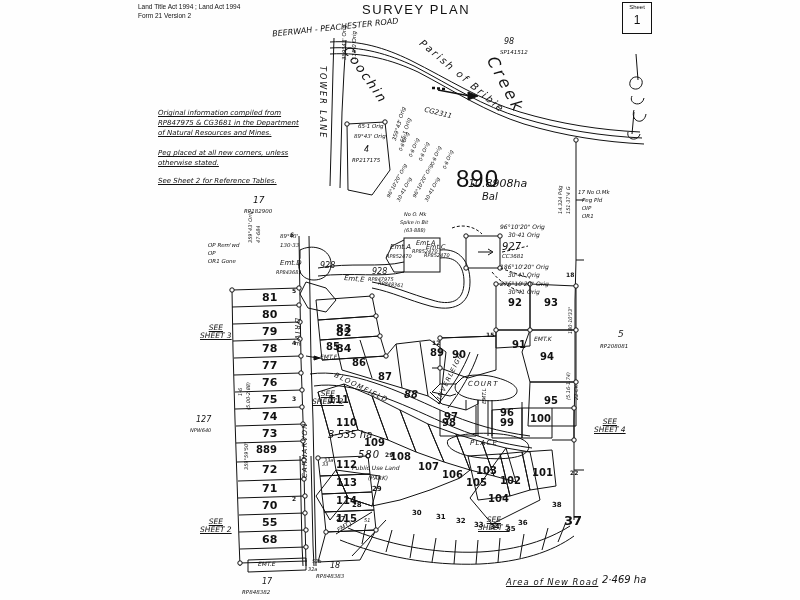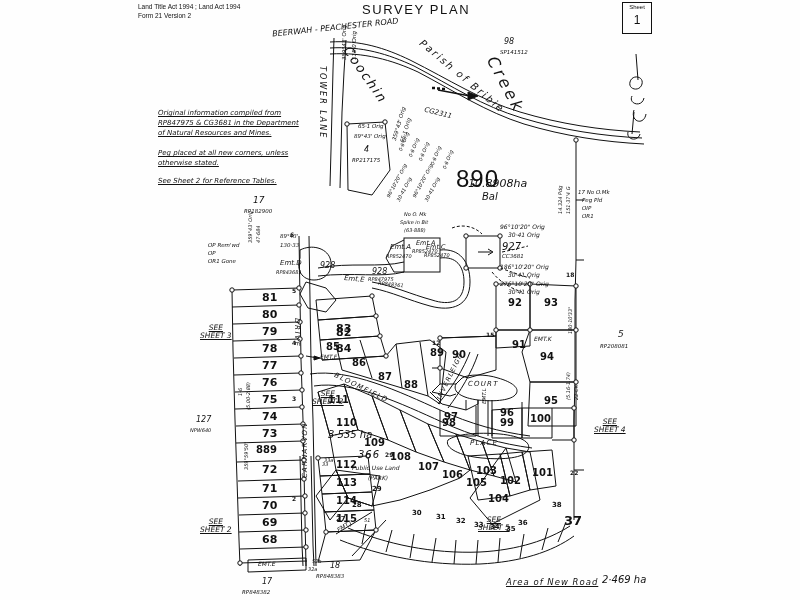--- a/index.html
+++ b/index.html
@@ -349,21 +349,21 @@
 SHEET 3</div>
   <div class="t hand ul" style="left:312px;top:390px;font-size:7.5px;text-align:center;">SEE
 SHEET 3</div>
   <div class="t hand ul" style="left:200px;top:518px;font-size:7.5px;text-align:center;">SEE
 SHEET 2</div>
   <div class="t hand ul" style="left:594px;top:418px;font-size:7.5px;text-align:center;">SEE
 SHEET 4</div>
   <div class="t hand ul" style="left:478px;top:516px;font-size:7.5px;text-align:center;">SEE
 SHEET 5</div>
 
-  <div class="t hand" style="left:358px;top:450px;font-size:10px;letter-spacing:1px;">366</div>
+  <div class="t hand" style="left:358px;top:450px;font-size:10px;letter-spacing:1px;">580</div>
   <div class="t hand" style="left:352px;top:465px;font-size:6px;">Public Use Land</div>
   <div class="t hand" style="left:368px;top:475px;font-size:6px;">(PARK)</div>
   <div class="t hand" style="left:328px;top:430px;font-size:10px;">3·535 ha</div>
 
   <div class="t hand ul" style="left:506px;top:578px;font-size:8.5px;letter-spacing:1px;">Area of New Road</div>
   <div class="t hand" style="left:602px;top:575px;font-size:10px;">2·469 ha</div>
 
   <div class="t hand" style="left:330px;top:562px;font-size:8px;">18</div>
   <div class="t hand" style="left:316px;top:574px;font-size:5.5px;">RP848383</div>
   <div class="t hand" style="left:262px;top:578px;font-size:8px;">17</div>
@@ -381,29 +381,29 @@
       <div class="t lot" style="left: 262px; top: 343px; font-size: 11px;">78</div>
       <div class="t lot" style="left: 262px; top: 360px; font-size: 11px;">77</div>
       <div class="t lot" style="left: 262px; top: 377px; font-size: 11px;">76</div>
       <div class="t lot" style="left: 262px; top: 394px; font-size: 11px;">75</div>
       <div class="t lot" style="left: 262px; top: 411px; font-size: 11px;">74</div>
       <div class="t lot" style="left: 262px; top: 428px; font-size: 11px;">73</div>
       <div class="t lot" style="left: 256px; top: 445px; font-size: 10px;">889</div>
       <div class="t lot" style="left: 262px; top: 464px; font-size: 11px;">72</div>
       <div class="t lot" style="left: 262px; top: 483px; font-size: 11px;">71</div>
       <div class="t lot" style="left: 262px; top: 500px; font-size: 11px;">70</div>
-      <div class="t lot" style="left: 262px; top: 517px; font-size: 11px;">69</div>
+      <div class="t lot" style="left: 262px; top: 517px; font-size: 11px;">55</div>
       <div class="t lot" style="left: 262px; top: 534px; font-size: 11px;">68</div>
       <div class="t lot" style="left: 336px; top: 303px; font-size: 11px; margin-top: 24px;">82</div>
       <div class="t lot" style="left: 336px; top: 323px; font-size: 11px;">83</div>
       <div class="t lot" style="left: 336px; top: 343px; font-size: 11px;">84</div>
       <div class="t lot" style="left: 326px; top: 342px; font-size: 10px;">85</div>
       <div class="t lot" style="left: 352px; top: 358px; font-size: 10px;">86</div>
       <div class="t lot" style="left: 378px; top: 372px; font-size: 10px;">87</div>
-      <div class="t lot" style="left: 404px; top: 380px; font-size: 10px;">88</div>
+      <div class="t lot" style="left: 404px; top: 390px; font-size: 10px; font-style: italic;">88</div>
       <div class="t lot" style="left: 430px; top: 348px; font-size: 10px;">89</div>
       <div class="t lot" style="left: 336px; top: 460px; font-size: 10px;">112</div>
       <div class="t lot" style="left: 336px; top: 478px; font-size: 10px;">113</div>
       <div class="t lot" style="left: 336px; top: 496px; font-size: 10px;">114</div>
       <div class="t lot" style="left: 336px; top: 514px; font-size: 10px;">115</div>
       <div class="t lot" style="left: 328px; top: 395px; font-size: 10px;">111</div>
       <div class="t lot" style="left: 336px; top: 418px; font-size: 10px;">110</div>
       <div class="t lot" style="left: 364px; top: 438px; font-size: 10px;">109</div>
       <div class="t lot" style="left: 390px; top: 452px; font-size: 10px;">108</div>
       <div class="t lot" style="left: 418px; top: 462px; font-size: 10px;">107</div>

